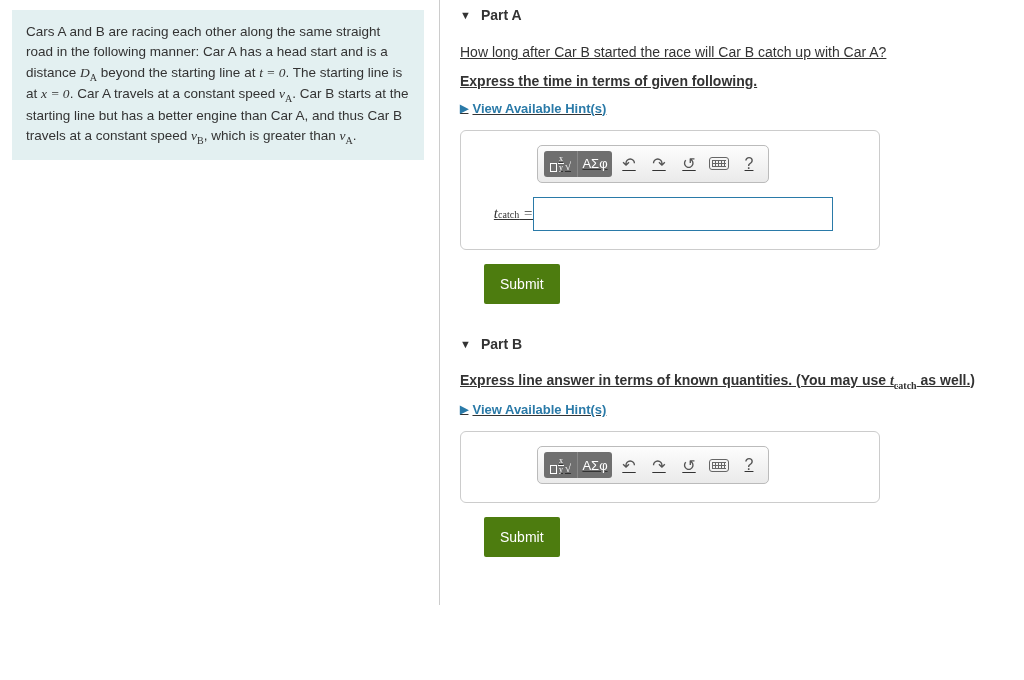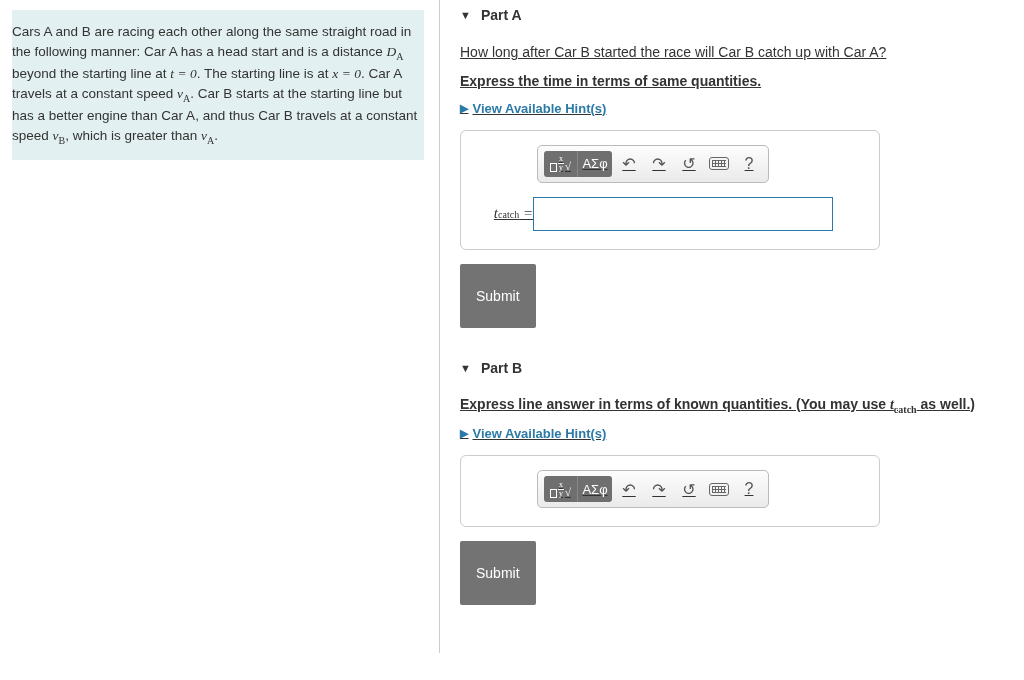--- a/index.html
+++ b/index.html
@@ -11,21 +11,21 @@
       width: 1024px;
     }
     .container { display: flex; }
     .left-col {
       width: 440px;
       padding: 10px 15px 10px 12px;
       border-right: 1px solid #ccc;
     }
     .problem-box {
       background: #e3f0f1;
-      padding: 12px 0;
+      padding: 12px 14px;
       line-height: 1.5;
       font-size: 13.5px;
     }
     .right-col {
       flex: 1;
       padding: 3px 10px 20px 20px;
     }
     .part-block { margin-bottom: 28px; }
     .part-header {
       display: flex;
@@ -126,28 +126,29 @@
     .var-label .sub { font-size: 10px; font-style: normal; }
     .answer-input {
       border: 1px solid #2a7aa8;
       height: 34px;
       width: 300px;
       padding: 4px 8px;
       font-size: 14px;
       background: #fff;
     }
     .submit-btn {
-      background: #737373;
+      background: #4d7c0f;
       color: #fff;
       border: none;
-      padding: 24px 16px;
+      padding: 12px 16px;
       font-size: 14px;
       margin-top: 14px;
       cursor: pointer;
       border-radius: 2px;
+      margin-left: 24px;
     }
     .math-var { font-style: italic; font-family: Georgia, serif; }
     .math-sub { font-size: 10px; vertical-align: sub; font-style: normal; }
     .keyb-icon {
       border: 1px solid #666;
       border-radius: 3px;
       width: 20px; height: 13px;
       position: relative;
     }
     .keyb-icon::after {
@@ -177,21 +178,21 @@
 
   <div class="right-col">
 
     <div class="part-block">
       <div class="part-header">
         <span class="caret">▼</span>
         <span class="title">Part A</span>
       </div>
       <div class="part-body">
         <div class="question-text">How long after Car B started the race will Car B catch up with Car A?</div>
-        <div class="instruction">Express the time in terms of same quantities.</div>
+        <div class="instruction">Express the time in terms of given following.</div>
         <div class="hints-link">
           <span class="tri">▶</span>
           <span>View Available Hint(s)</span>
         </div>
         <div class="answer-box">
           <div class="toolbar">
             <div class="tool-group">
               <div class="tool-btn">
                 <span class="math-btn-content">
                     <span style="border:1px solid #fff;width:7px;height:9px;"></span>

